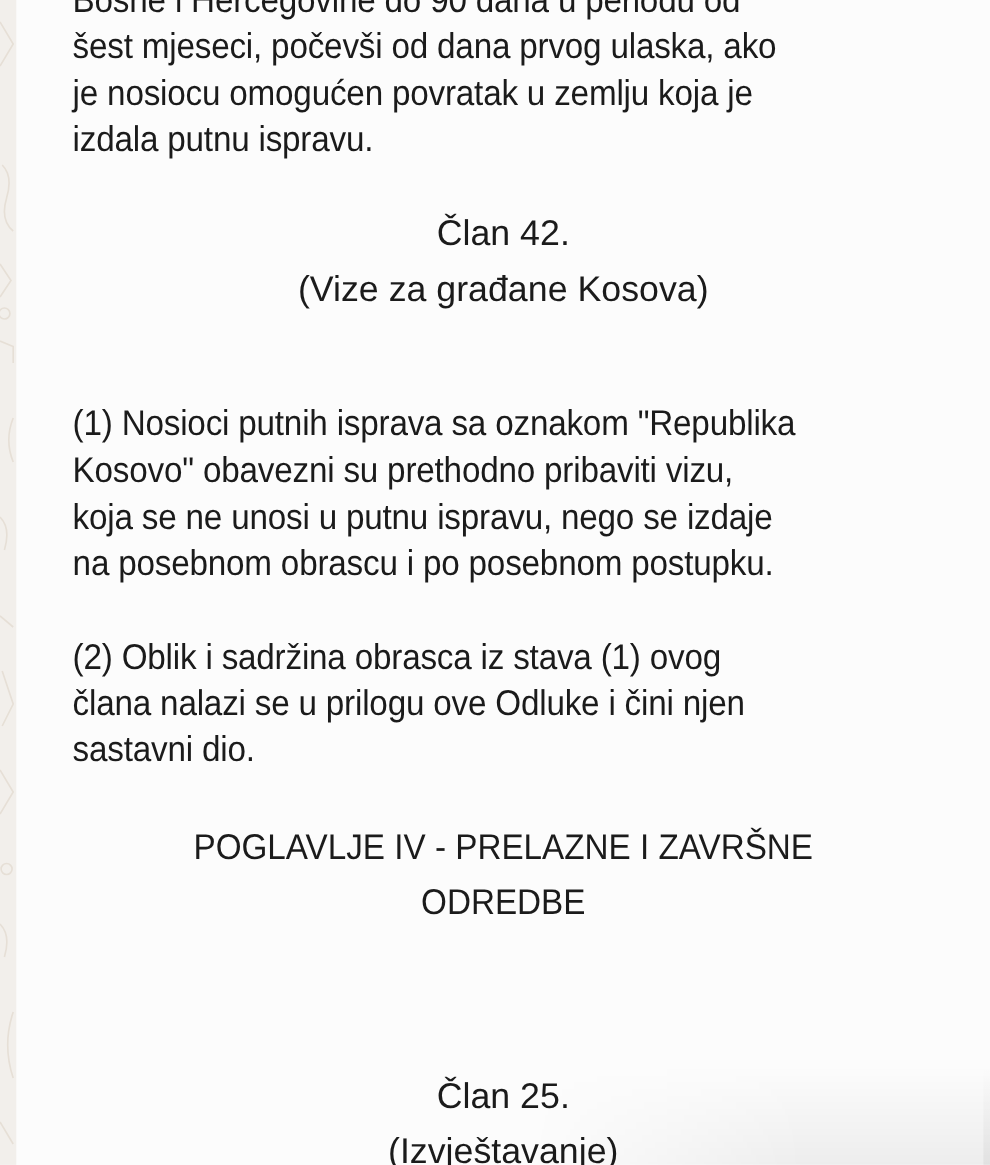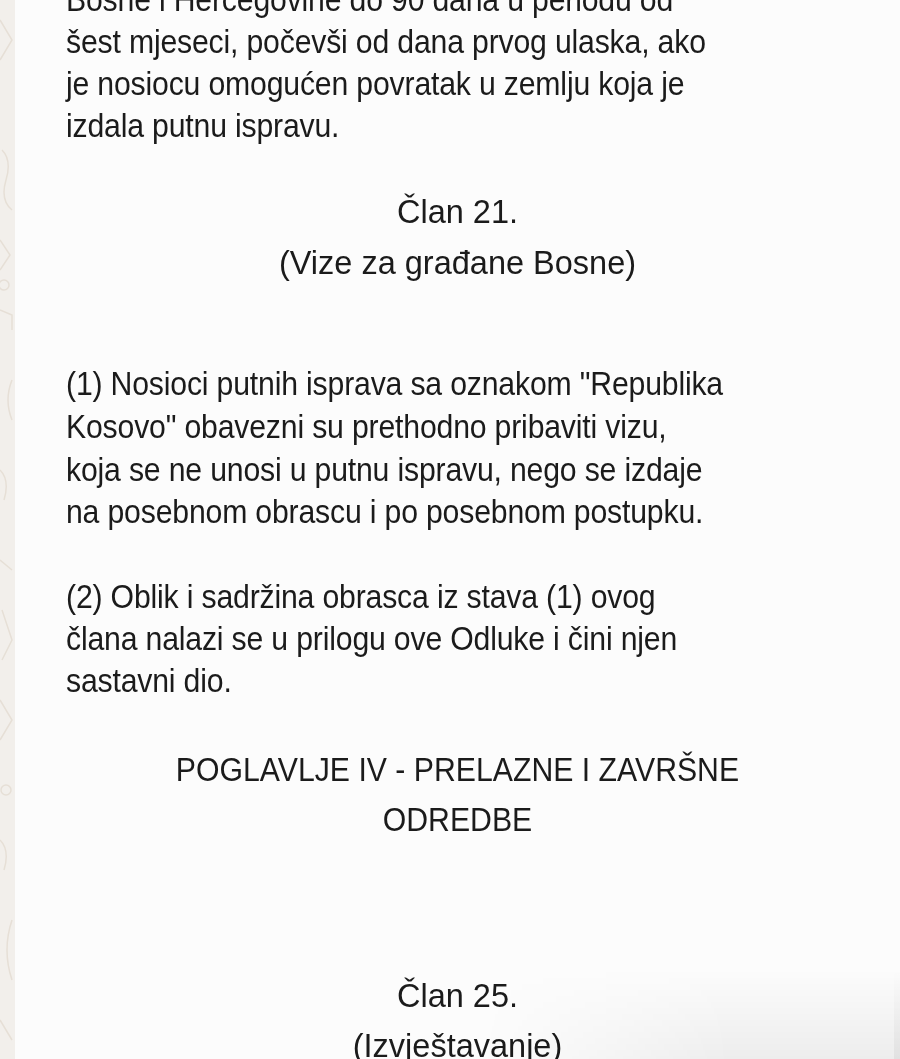--- a/index.html
+++ b/index.html
@@ -99,22 +99,22 @@
 
 <div class="bubble"></div>
 
 <div>
 
   <div class="line" style="top:-21px;">Bosne i Hercegovine do 90 dana u periodu od</div>
   <div class="line" style="top:21px;">šest mjeseci, počevši od dana prvog ulaska, ako</div>
   <div class="line" style="top:63px;">je nosiocu omogućen povratak u zemlju koja je</div>
   <div class="line" style="top:105px;">izdala putnu ispravu.</div>
 
-  <div class="centered" style="top:191px;">Član 21.</div>
-  <div class="centered" style="top:242px;">(Vize za građane Bosne)</div>
+  <div class="centered" style="top:191px;">Član 42.</div>
+  <div class="centered" style="top:242px;">(Vize za građane Kosova)</div>
 
   <div class="line" style="top:363px;">(1) Nosioci putnih isprava sa oznakom "Republika</div>
   <div class="line" style="top:406px;">Kosovo" obavezni su prethodno pribaviti vizu,</div>
   <div class="line" style="top:449px;">koja se ne unosi u putnu ispravu, nego se izdaje</div>
   <div class="line" style="top:491px;">na posebnom obrascu i po posebnom postupku.</div>
 
   <div class="line" style="top:576px;">(2) Oblik i sadržina obrasca iz stava (1) ovog</div>
   <div class="line" style="top:618px;">člana nalazi se u prilogu ove Odluke i čini njen</div>
   <div class="line" style="top:660px;">sastavni dio.</div>
 

